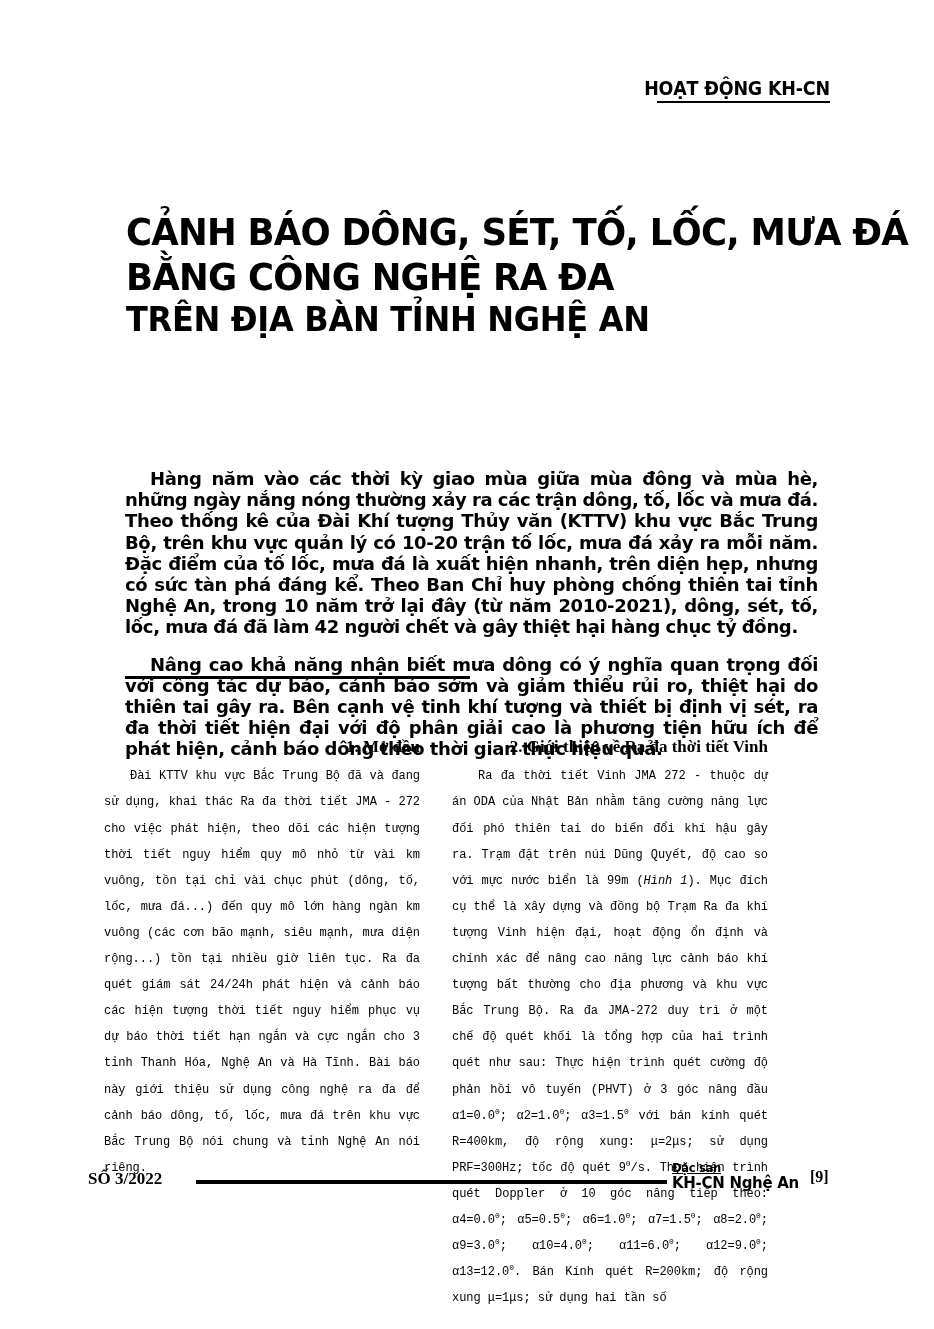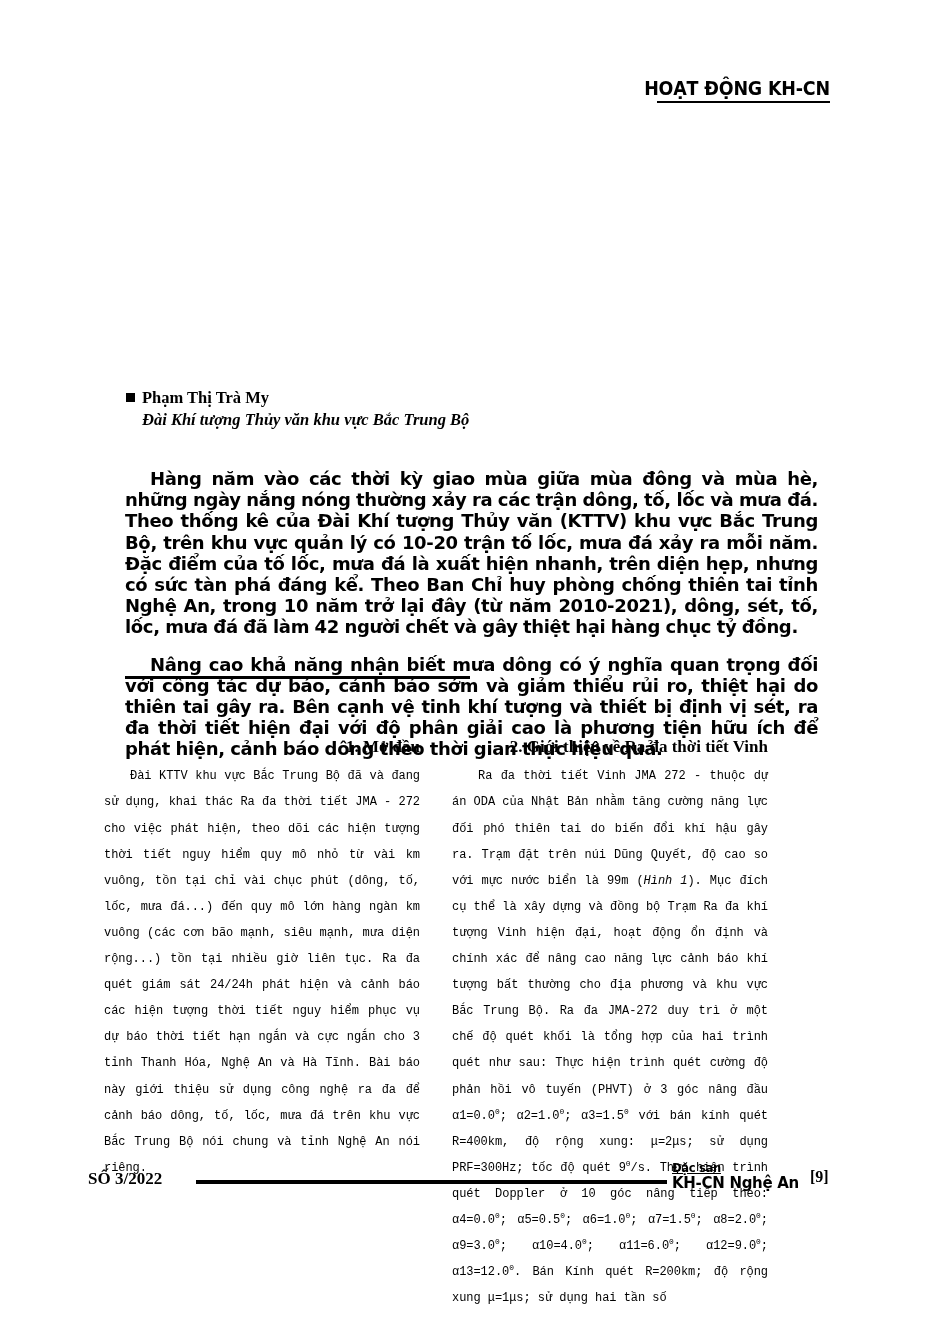--- a/index.html
+++ b/index.html
@@ -246,27 +246,26 @@
 </head>
 <body>
 
 <div class="page">
 
   <div class="running-header">
     <span class="rh-text">HOẠT ĐỘNG KH-CN</span>
     <span class="rh-rule"></span>
   </div>
 
-
-  <div class="author-block">
-    <div class="author-line">
-      <span class="author-bullet"></span><span>Phạm Thị Trà My</span>
-    </div>
-    <div class="author-affil">Đài Khí tượng Thủy văn khu vực Bắc Trung Bộ</div>
-  </div>
+  <h1 class="article-title">
+    <span class="tline tline-1">CẢNH BÁO DÔNG, SÉT, TỐ, LỐC, MƯA ĐÁ</span>
+    <span class="tline tline-2">BẰNG CÔNG NGHỆ RA ĐA</span>
+    <span class="tline tline-3">TRÊN ĐỊA BÀN TỈNH NGHỆ AN</span>
+  </h1>
+
 
   <div class="abstract">
     <p>Hàng năm vào các thời kỳ giao mùa giữa mùa đông và mùa hè, những ngày nắng nóng thường xảy ra các trận dông, tố, lốc và mưa đá. Theo thống kê của Đài Khí tượng Thủy văn (KTTV) khu vực Bắc Trung Bộ, trên khu vực quản lý có 10-20 trận tố lốc, mưa đá xảy ra mỗi năm. Đặc điểm của tố lốc, mưa đá là xuất hiện nhanh, trên diện hẹp, nhưng có sức tàn phá đáng kể. Theo Ban Chỉ huy phòng chống thiên tai tỉnh Nghệ An, trong 10 năm trở lại đây (từ năm 2010-2021), dông, sét, tố, lốc, mưa đá đã làm 42 người chết và gây thiệt hại hàng chục tỷ đồng.</p>
     <p>Nâng cao khả năng nhận biết mưa dông có ý nghĩa quan trọng đối với công tác dự báo, cảnh báo sớm và giảm thiểu rủi ro, thiệt hại do thiên tai gây ra. Bên cạnh vệ tinh khí tượng và thiết bị định vị sét, ra đa thời tiết hiện đại với độ phân giải cao là phương tiện hữu ích để phát hiện, cảnh báo dông theo thời gian thực hiệu quả.</p>
   </div>
   <div class="abstract-rule"></div>
 
   <div class="columns">
 
     <div class="col col-left">

